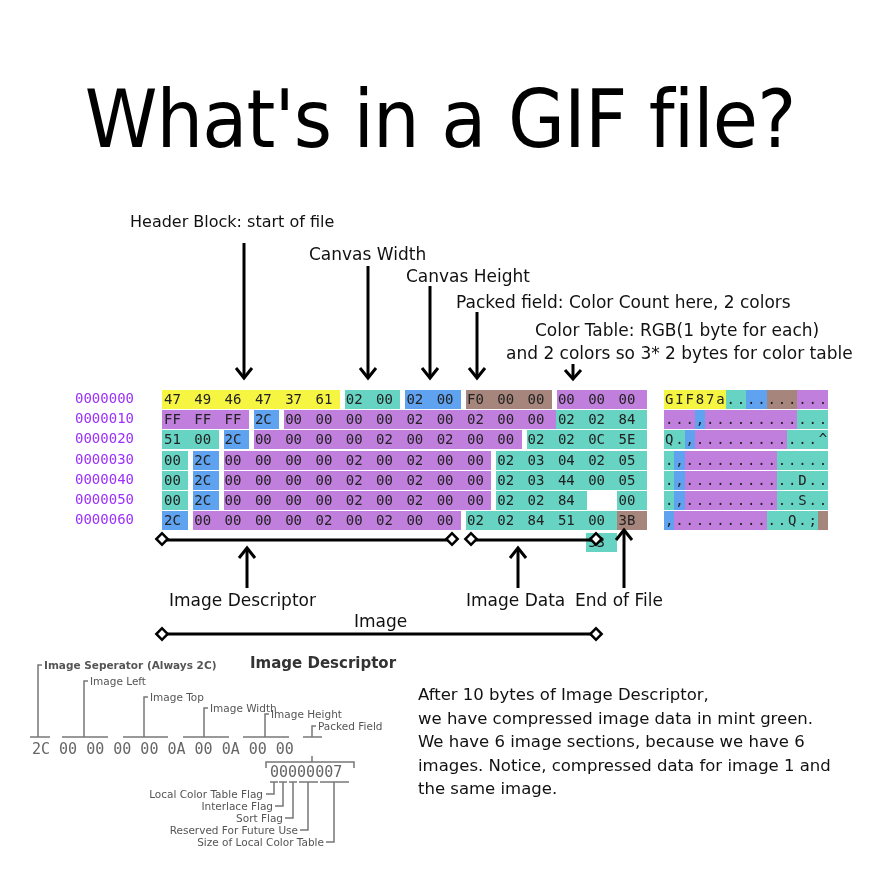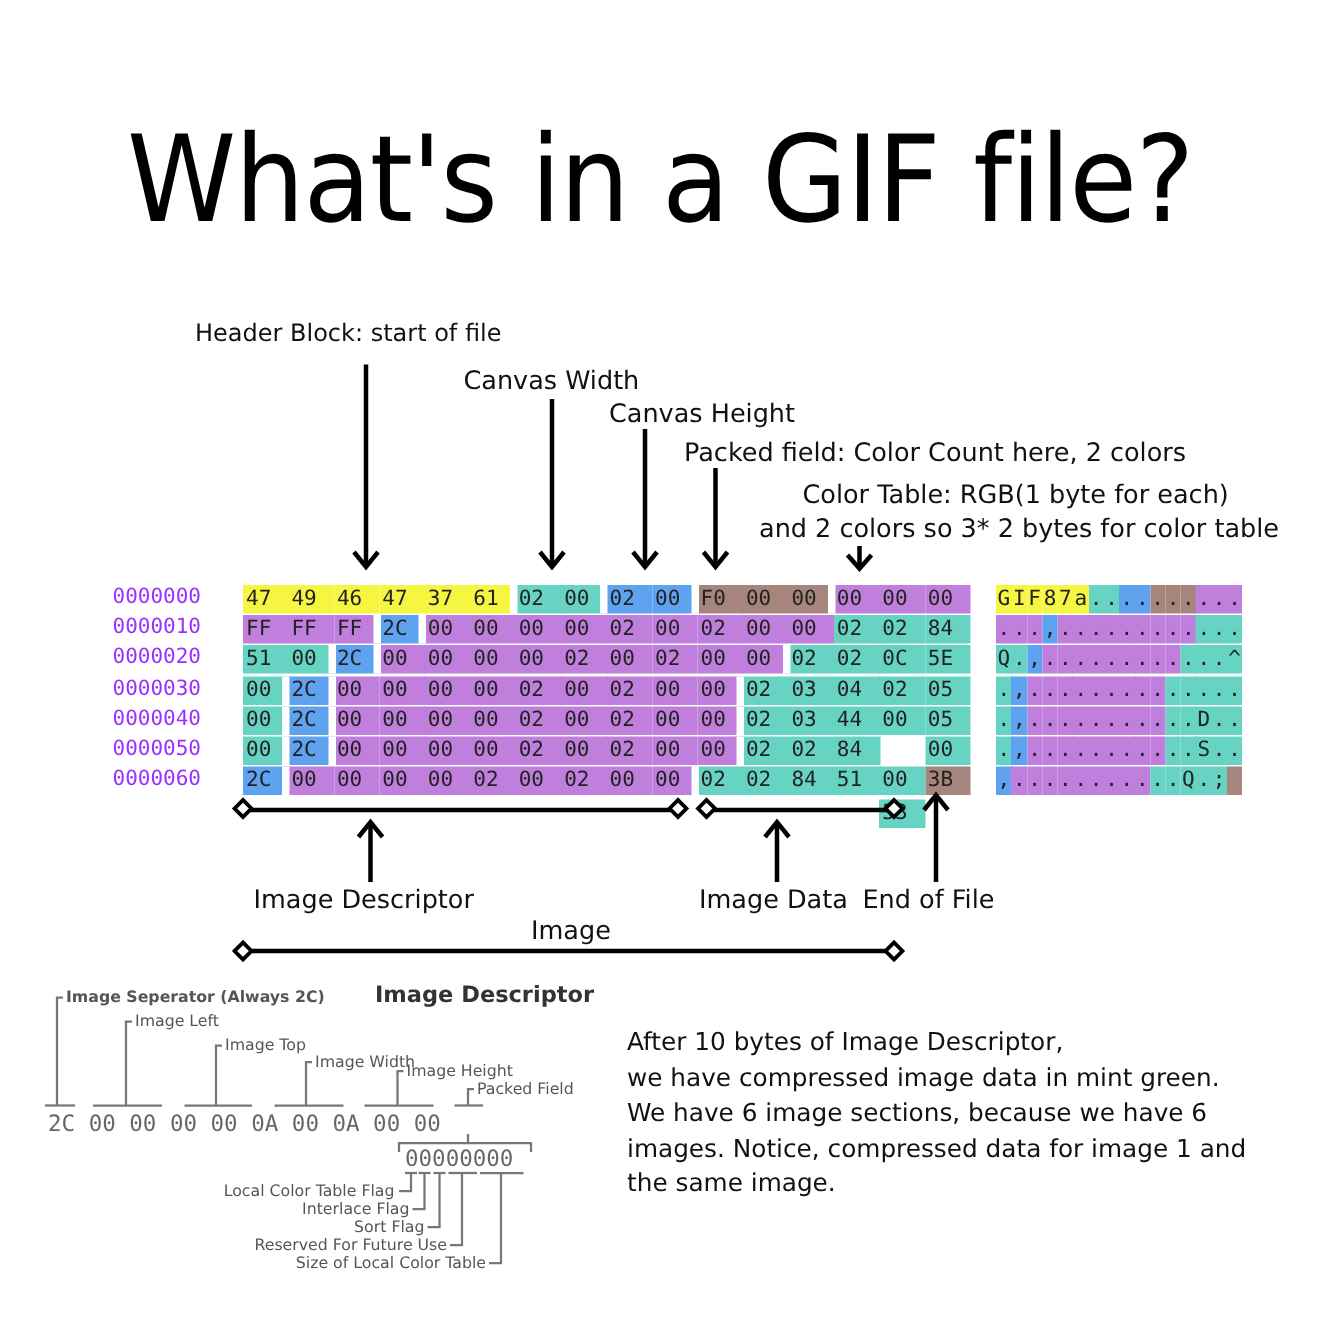--- a/index.html
+++ b/index.html
@@ -382,21 +382,21 @@
 <div class="lbl" style="left:354px; top:611px;">Image</div>
 
 <div class="desc-title">Image Descriptor</div>
 <div class="small" style="left:44px; top:659px;font-weight:bold;">Image Seperator (Always 2C)</div>
 <div class="small" style="left:90px; top:675px;">Image Left</div>
 <div class="small" style="left:150px; top:691px;">Image Top</div>
 <div class="small" style="left:210px; top:702px;">Image Width</div>
 <div class="small" style="left:271px; top:708px;">Image Height</div>
 <div class="small" style="left:318px; top:720px;">Packed Field</div>
 <div class="mono-row" style="left:32px; top:740px;" id="desc-bytes">2C 00 00 00 00 0A 00 0A 00 00</div>
-<div class="mono-row" style="left:270px; top:763px;">00000000</div>
+<div class="mono-row" style="left:270px; top:763px;">00000007</div>
 <div class="small" style="right:617px; top:788px;">Local Color Table Flag</div>
 <div class="small" style="right:607px; top:800px;">Interlace Flag</div>
 <div class="small" style="right:597px; top:812px;">Sort Flag</div>
 <div class="small" style="right:582px; top:824px;">Reserved For Future Use</div>
 <div class="small" style="right:556px; top:836px;">Size of Local Color Table</div>
 
 <div class="para">
   <div>After 10 bytes of Image Descriptor,</div>
   <div>we have compressed image data in mint green.</div>
   <div>We have 6 image sections, because we have 6</div>

